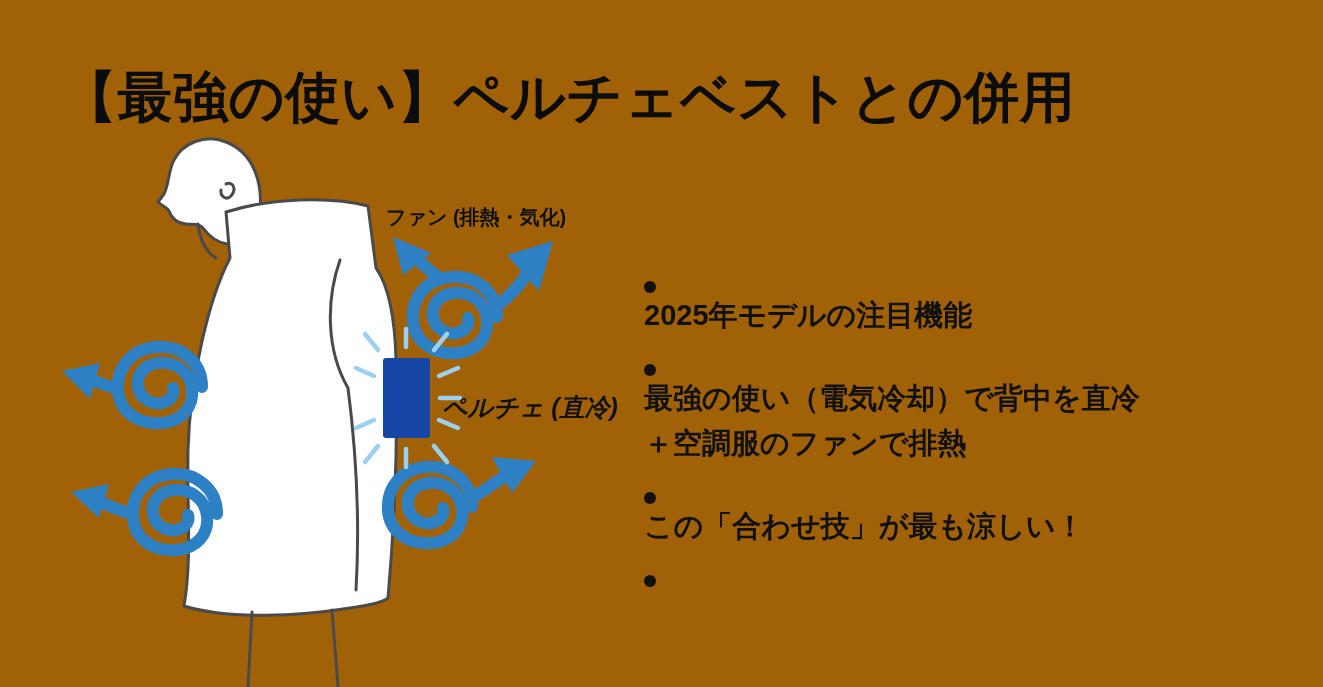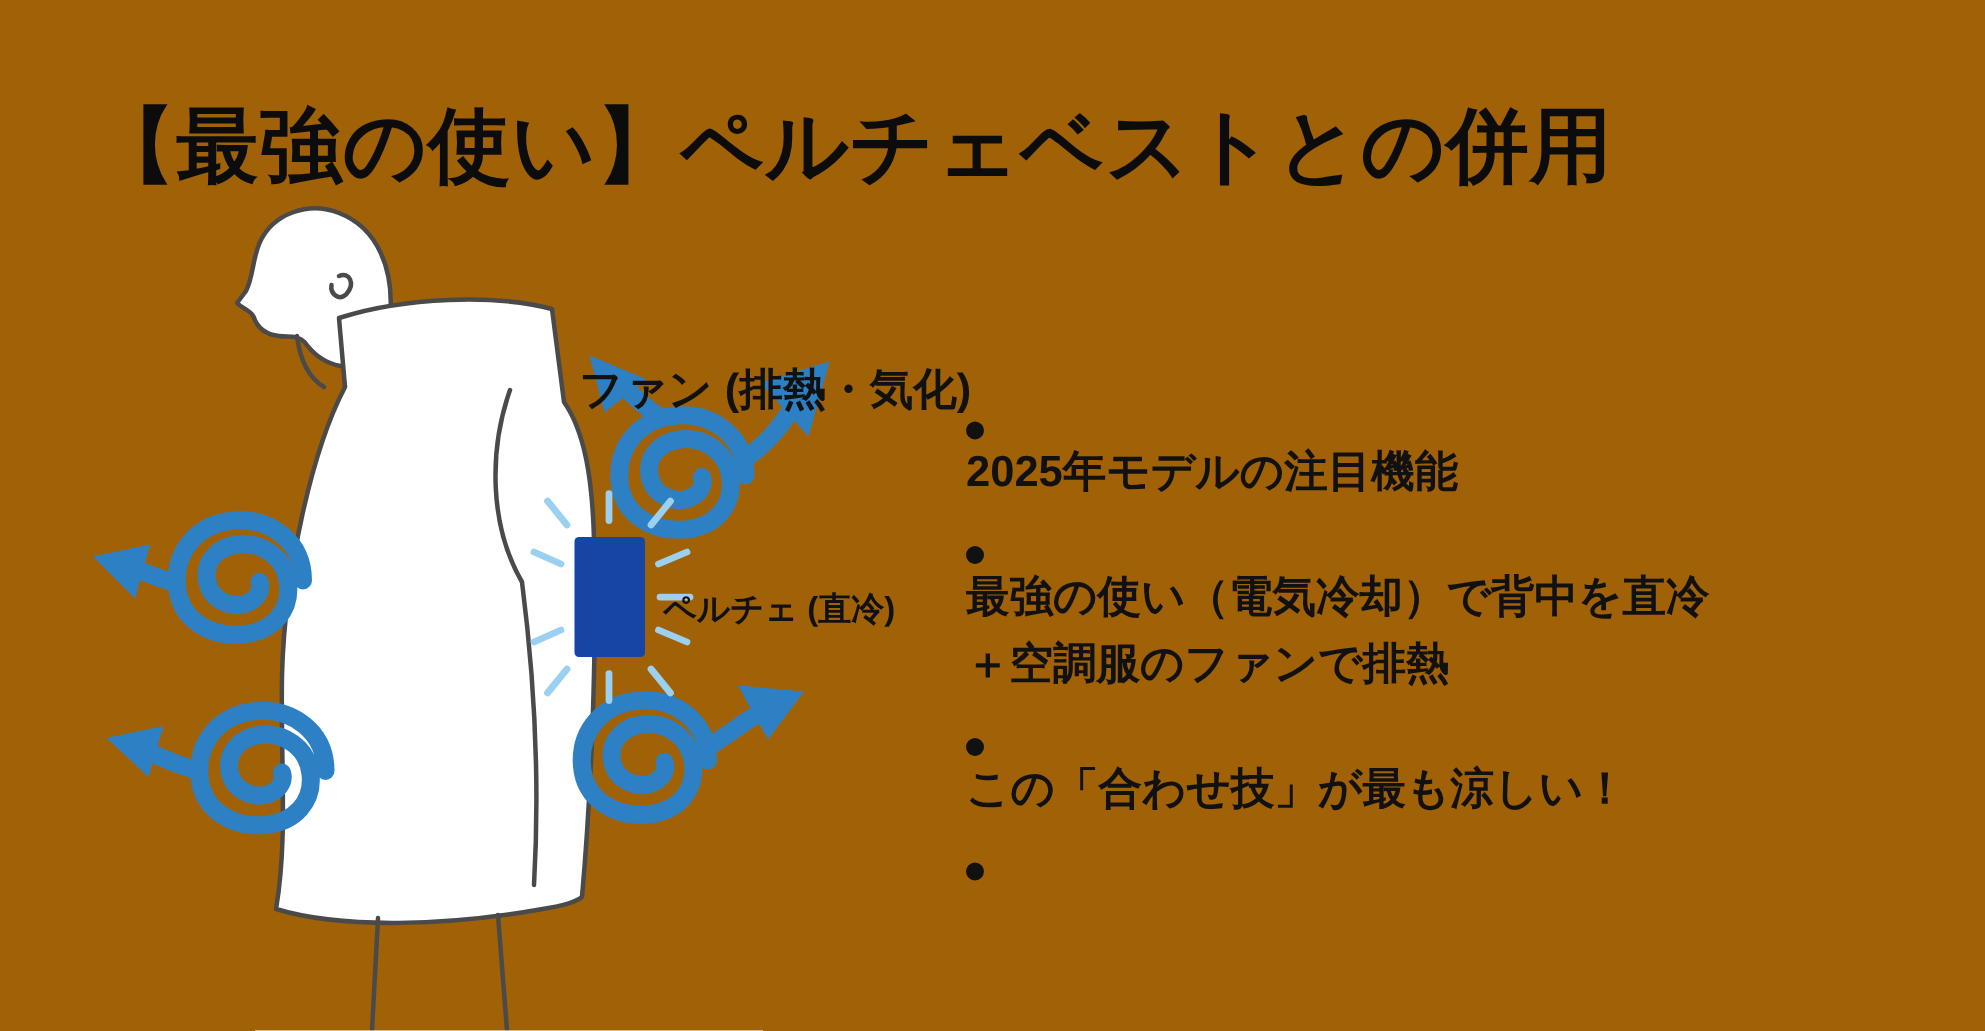--- a/index.html
+++ b/index.html
@@ -5,22 +5,22 @@
   html,body{margin:0;padding:0;background:#ffffff;}
   body{font-family:"Liberation Sans","DejaVu Sans",sans-serif;}
   .page{position:relative;width:1323px;height:687px;background:#a16207;overflow:hidden;}
   .title{
     position:absolute;left:62px;top:24px;
     font-size:55px;font-weight:900;color:#0c0c0c;
     letter-spacing:0.5px;white-space:nowrap;
   }
   .illustration{position:absolute;left:30px;top:120px;width:620px;height:567px;}
   .diagram-label{position:absolute;font-weight:800;color:#111111;white-space:nowrap;}
-  .fan-label{left:386px;top:204px;font-size:29px;margin-top:36px;}
-  .peltier-label{left:442px;top:391px;font-size:22px;}
+  .fan-label{left:386px;top:204px;font-size:20px;}
+  .peltier-label{left:442px;top:391px;font-size:25px;font-style:italic;}
   .bullets{position:absolute;left:644px;top:264px;width:672px;}
   .bullet-item{display:flex;align-items:flex-start;margin-bottom:9px;flex-direction:column;}
   .dot{flex:0 0 auto;width:12px;height:12px;border-radius:50%;background:#111111;margin:17px 16px 0 0;}
   .bullet-text{font-size:29px;font-weight:800;color:#111111;line-height:1.55;}
   .line2{display:block;}
 </style>
 </head>
 <body>
 
 <div class="page">

